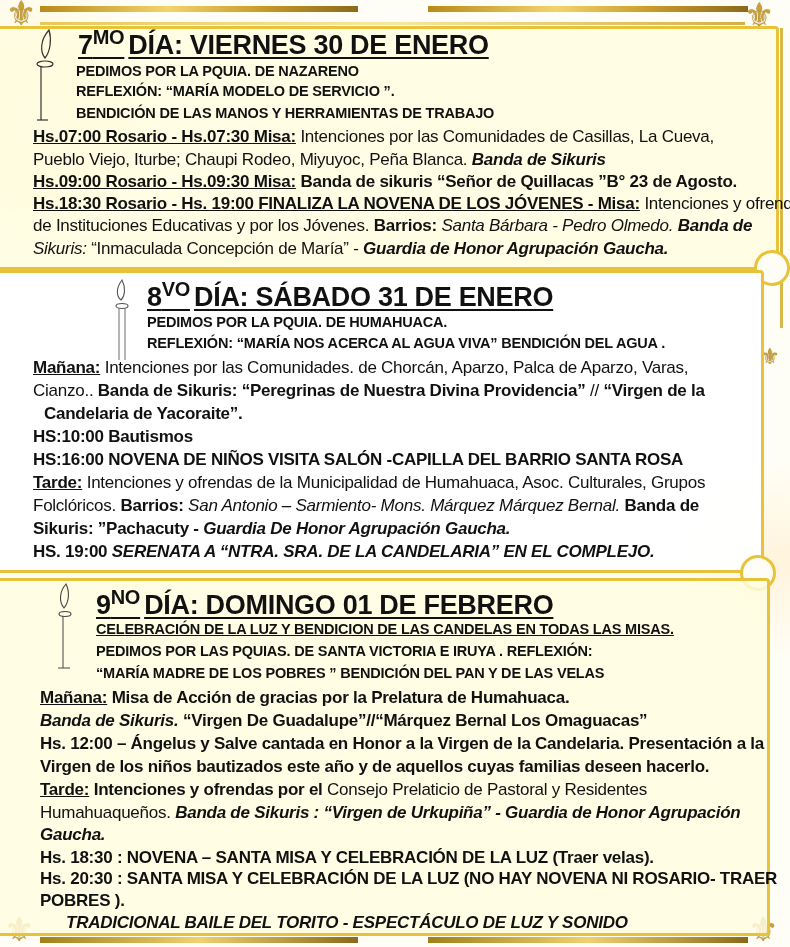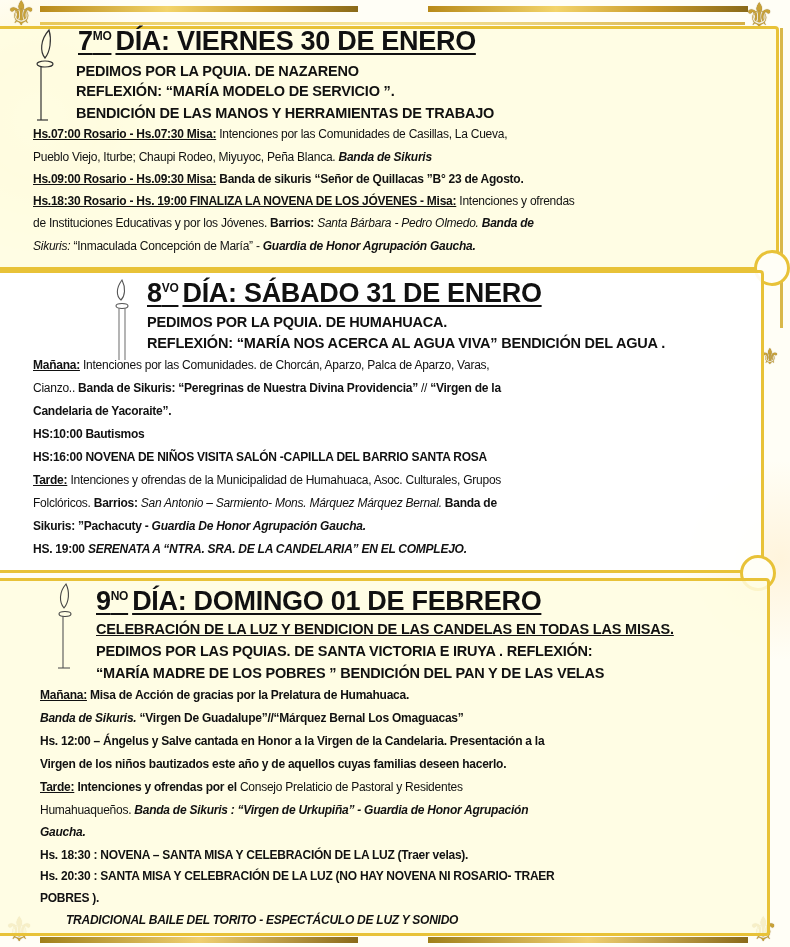--- a/index.html
+++ b/index.html
@@ -12,23 +12,23 @@
   .topbar{position:absolute;top:6px;height:6px;background:linear-gradient(90deg,#b88a1a,#f3d46a 40%,#c99a2a 70%,#8a6a1a);}
   .topbar2{position:absolute;top:13px;height:4px;background:linear-gradient(90deg,#e8c85a,#f7e7a0,#d6b046);}
   .botbar{position:absolute;bottom:4px;height:6px;background:linear-gradient(90deg,#a0801a,#f0d070 50%,#8a6a1a);}
   .fleur{position:absolute;font-size:34px;color:#c9a236;line-height:1;text-shadow:0 0 1px #7a5a10;}
   .panel{position:absolute;border:3px solid #e8c238;border-radius:4px;background:rgba(255,253,225,0.85);}
   .panel.white{background:rgba(255,255,255,0.92);}
   .notch{position:absolute;width:30px;height:30px;border:3px solid #e8c238;border-radius:50%;background:#fffef6;}
   .candle{position:absolute;}
   .title{position:absolute;font-weight:bold;font-size:27px;text-decoration:underline;text-decoration-thickness:2px;
          text-underline-offset:3px;letter-spacing:-0.3px;white-space:nowrap;}
-  .title sup{font-size:12px;vertical-align:10px;margin-right:4px;text-decoration:none;}
+  .title sup{font-size:20px;vertical-align:10px;margin-right:4px;text-decoration:none;}
   .sub{position:absolute;font-weight:bold;font-size:14.5px;white-space:nowrap;letter-spacing:-0.2px;}
-  .line{position:absolute;left:33px;font-size:12px;white-space:nowrap;letter-spacing:-0.25px;}
+  .line{position:absolute;left:33px;font-size:17px;white-space:nowrap;letter-spacing:-0.25px;}
   .u{text-decoration:underline;font-weight:bold;}
   .b{font-weight:bold;}
   .i{font-style:italic;}
   .bi{font-weight:bold;font-style:italic;}
 </style>
 </head>
 <body>
 
 <div class="page"></div>
 
@@ -75,21 +75,21 @@
     <ellipse cx="10" cy="28" rx="6" ry="2.5" fill="none" stroke="#555" stroke-width="1.1"></ellipse>
     <line x1="7" y1="30" x2="7" y2="82" stroke="#777" stroke-width="1.1"></line>
     <line x1="13" y1="30" x2="13" y2="82" stroke="#777" stroke-width="1.1"></line>
   </svg>
   <div class="title" style="left:147px;top:278px;"><span>8</span><sup>VO</sup><span>DÍA: SÁBADO  31 DE ENERO</span></div>
   <div class="sub" style="left:147px;top:314px;">PEDIMOS POR LA PQUIA.  DE HUMAHUACA.</div>
   <div class="sub" style="left:147px;top:335px;">REFLEXIÓN: “MARÍA NOS ACERCA AL AGUA VIVA”   BENDICIÓN  DEL AGUA .</div>
 
   <div class="line" style="top:358px;text-align:center;"><span class="u">Mañana:</span><span> Intenciones  por  las Comunidades.  de  Chorcán,  Aparzo,  Palca  de  Aparzo,  Varas,</span></div>
   <div class="line" style="top:381px;"><span>Cianzo..  </span><span class="b">Banda de  Sikuris: “Peregrinas de Nuestra Divina Providencia”</span><span> // </span><span class="b">“Virgen de la</span></div>
-  <div class="line" style="top:404px;"><span class="b">Candelaria de Yacoraite”.</span></div>
+  <div class="line" style="top:404px;margin-left:11px;"><span class="b">Candelaria de Yacoraite”.</span></div>
   <div class="line b" style="top:427px;">HS:10:00  Bautismos</div>
   <div class="line b" style="top:450px;">HS:16:00   NOVENA DE NIÑOS VISITA  SALÓN -CAPILLA DEL BARRIO SANTA ROSA</div>
   <div class="line" style="top:473px;"><span class="u">Tarde:</span><span> Intenciones  y ofrendas  de la Municipalidad  de Humahuaca,  Asoc. Culturales,  Grupos</span></div>
   <div class="line" style="top:496px;"><span>Folclóricos. </span><span class="b">Barrios:</span><span class="i"> San Antonio – Sarmiento-  Mons.  Márquez  Márquez  Bernal. </span><span class="b">Banda de</span></div>
   <div class="line" style="top:519px;"><span class="b">Sikuris: ”Pachacuty - </span><span class="bi">Guardia  De Honor  Agrupación  Gaucha.</span></div>
   <div class="line" style="top:542px;"><span class="b">HS. 19:00 </span><span class="bi">SERENATA A “NTRA. SRA. DE LA CANDELARIA” EN EL COMPLEJO.</span></div>
 </section>
 
 <div class="notch" style="left:740px;top:555px;"></div>
 

